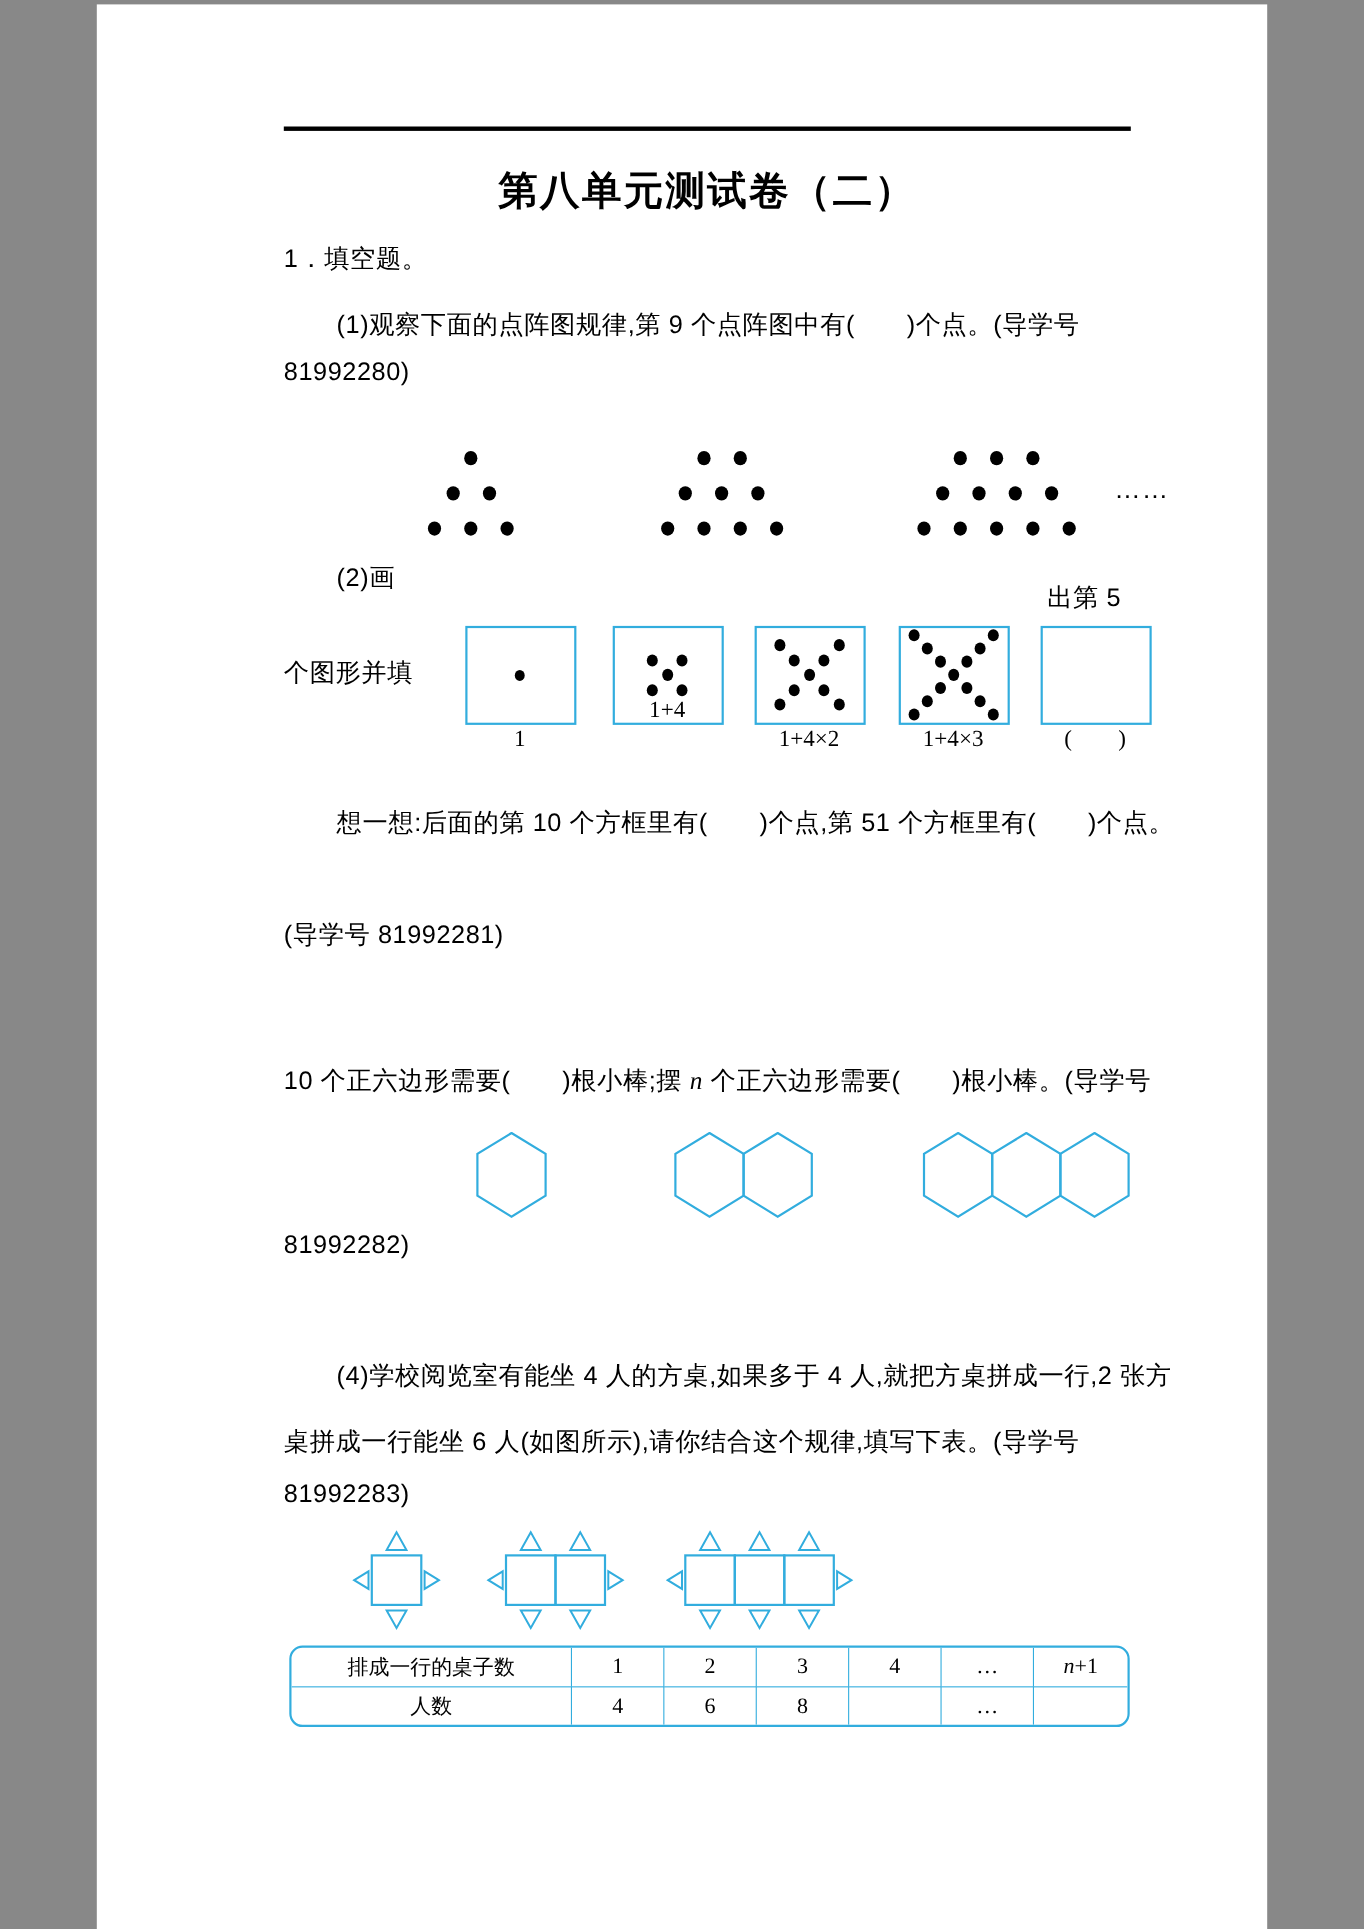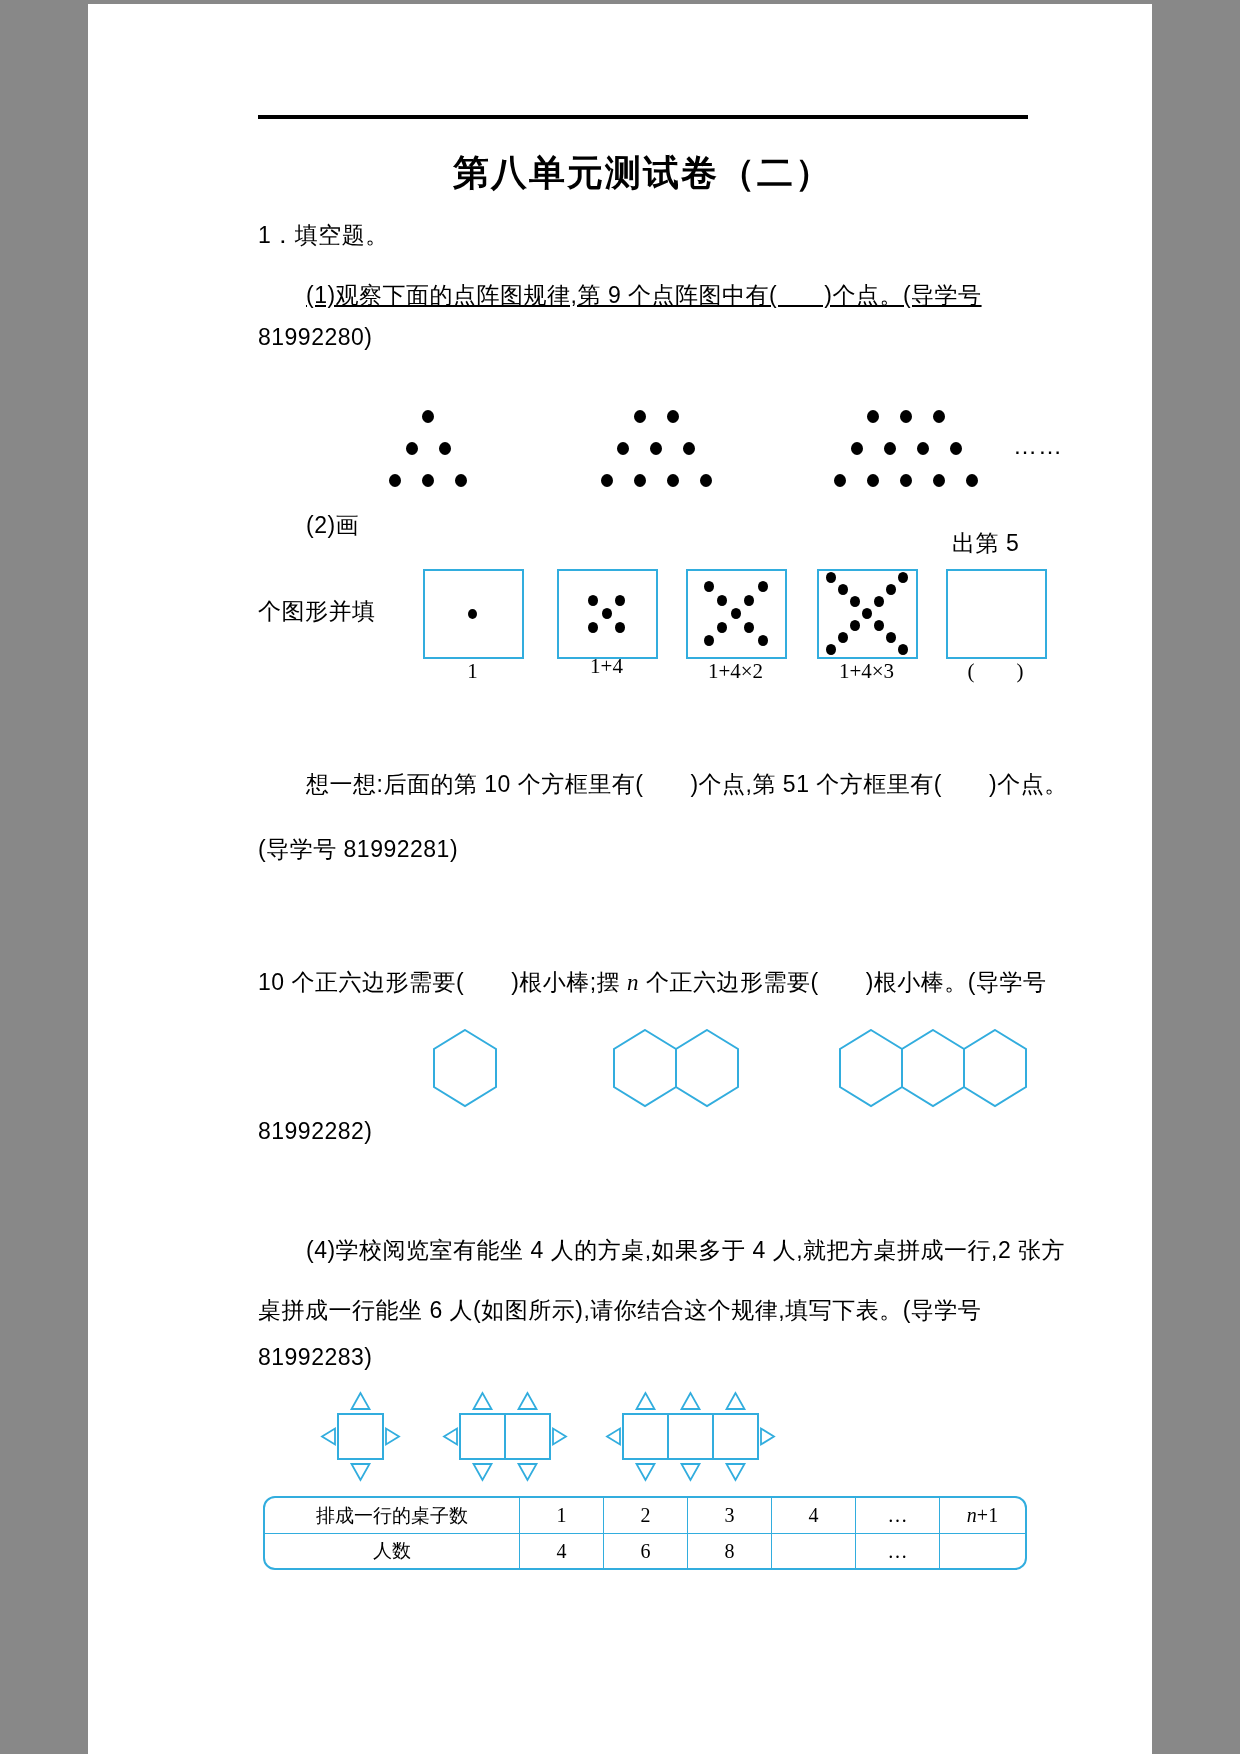--- a/index.html
+++ b/index.html
@@ -31,21 +31,21 @@
 <body>
 
 <div class="page">
 
   <div class="rule"></div>
 
   <div class="txt title">第八单元测试卷（二）</div>
 
   <div class="txt" style="left:170px;top:216px;">1．填空题。</div>
 
-  <div class="txt" style="left:218px;top:276px;text-decoration:underline;">(1)观察下面的点阵图规律,第 9 个点阵图中有(　　)个点。(导学号</div>
+  <div class="txt" style="left:218px;top:276px;">(1)观察下面的点阵图规律,第 9 个点阵图中有(　　)个点。(导学号</div>
   <div class="txt" style="left:170px;top:318px;">81992280)</div>
 
   <div id="dot-patterns">
       <div class="sdot" style="left: 334px; top: 406px; width: 12px; height: 13px;"></div>
       <div class="sdot" style="left: 317.5px; top: 438px; width: 12px; height: 13px;"></div>
       <div class="sdot" style="left: 350.5px; top: 438px; width: 12px; height: 13px;"></div>
       <div class="sdot" style="left: 301px; top: 470px; width: 12px; height: 13px;"></div>
       <div class="sdot" style="left: 334px; top: 470px; width: 12px; height: 13px;"></div>
       <div class="sdot" style="left: 367px; top: 470px; width: 12px; height: 13px;"></div>
       <div class="sdot" style="left: 545.5px; top: 406px; width: 12px; height: 13px;"></div>
@@ -82,21 +82,21 @@
         <div class="sdot" style="left: 43px; top: 37.5px; width: 9px; height: 10px;"></div>
       </div>
       <div class="boxlabel" style="left: 314.5px; top: 654px;">1</div>
       <div class="q2box" style="left: 469px; top: 565px;">
         <div class="sdot" style="left: 42.5px; top: 37px; width: 10px; height: 11px;"></div>
         <div class="sdot" style="left: 56px; top: 50.5px; width: 10px; height: 11px;"></div>
         <div class="sdot" style="left: 56px; top: 23.5px; width: 10px; height: 11px;"></div>
         <div class="sdot" style="left: 29px; top: 50.5px; width: 10px; height: 11px;"></div>
         <div class="sdot" style="left: 29px; top: 23.5px; width: 10px; height: 11px;"></div>
       </div>
-      <div class="boxlabel" style="left: 448.5px; top: 649px; text-align: center;">1+4</div>
+      <div class="boxlabel" style="left: 448.5px; top: 628px; text-align: center;">1+4</div>
       <div class="q2box" style="left: 598px; top: 565px;">
         <div class="sdot" style="left: 42.5px; top: 37px; width: 10px; height: 11px;"></div>
         <div class="sdot" style="left: 56px; top: 50.5px; width: 10px; height: 11px;"></div>
         <div class="sdot" style="left: 56px; top: 23.5px; width: 10px; height: 11px;"></div>
         <div class="sdot" style="left: 29px; top: 50.5px; width: 10px; height: 11px;"></div>
         <div class="sdot" style="left: 29px; top: 23.5px; width: 10px; height: 11px;"></div>
         <div class="sdot" style="left: 69.5px; top: 64px; width: 10px; height: 11px;"></div>
         <div class="sdot" style="left: 69.5px; top: 10px; width: 10px; height: 11px;"></div>
         <div class="sdot" style="left: 15.5px; top: 64px; width: 10px; height: 11px;"></div>
         <div class="sdot" style="left: 15.5px; top: 10px; width: 10px; height: 11px;"></div>
@@ -115,21 +115,21 @@
         <div class="sdot" style="left: 78.5px; top: 73px; width: 10px; height: 11px;"></div>
         <div class="sdot" style="left: 78.5px; top: 1px; width: 10px; height: 11px;"></div>
         <div class="sdot" style="left: 6.5px; top: 73px; width: 10px; height: 11px;"></div>
         <div class="sdot" style="left: 6.5px; top: 1px; width: 10px; height: 11px;"></div>
       </div>
       <div class="boxlabel" style="left: 708.5px; top: 654px;">1+4×3</div>
       <div class="q2box" style="left: 858px; top: 565px;"></div>
       <div class="boxlabel" style="left: 837.5px; top: 654px;">(　　)</div>
     </div>
 
-  <div class="txt" style="left:218px;top:765px;">想一想:后面的第 10 个方框里有(　　)个点,第 51 个方框里有(　　)个点。</div>
+  <div class="txt" style="left:218px;top:728px;">想一想:后面的第 10 个方框里有(　　)个点,第 51 个方框里有(　　)个点。</div>
   <div class="txt" style="left:170px;top:830px;">(导学号 81992281)</div>
 
   <div class="txt" style="left:170px;top:963px;"><span>10 个正六边形需要(　　)根小棒;摆 </span><span class="nital">n</span><span> 个正六边形需要(　　)根小棒。(导学号</span></div>
 
   <div id="hex-figure">
       <svg width="66" height="82" class="figsvg" style="left: 344px; top: 1025px;">
         <polygon points="33,1 64,20 64,58 33,77 2,58 2,20" fill="none" stroke="#32ADDE" stroke-width="2"></polygon>
       </svg>
       <svg width="128" height="82" class="figsvg" style="left: 524px; top: 1025px;">
         <polygon points="33,1 64,20 64,58 33,77 2,58 2,20" fill="none" stroke="#32ADDE" stroke-width="2"></polygon>

